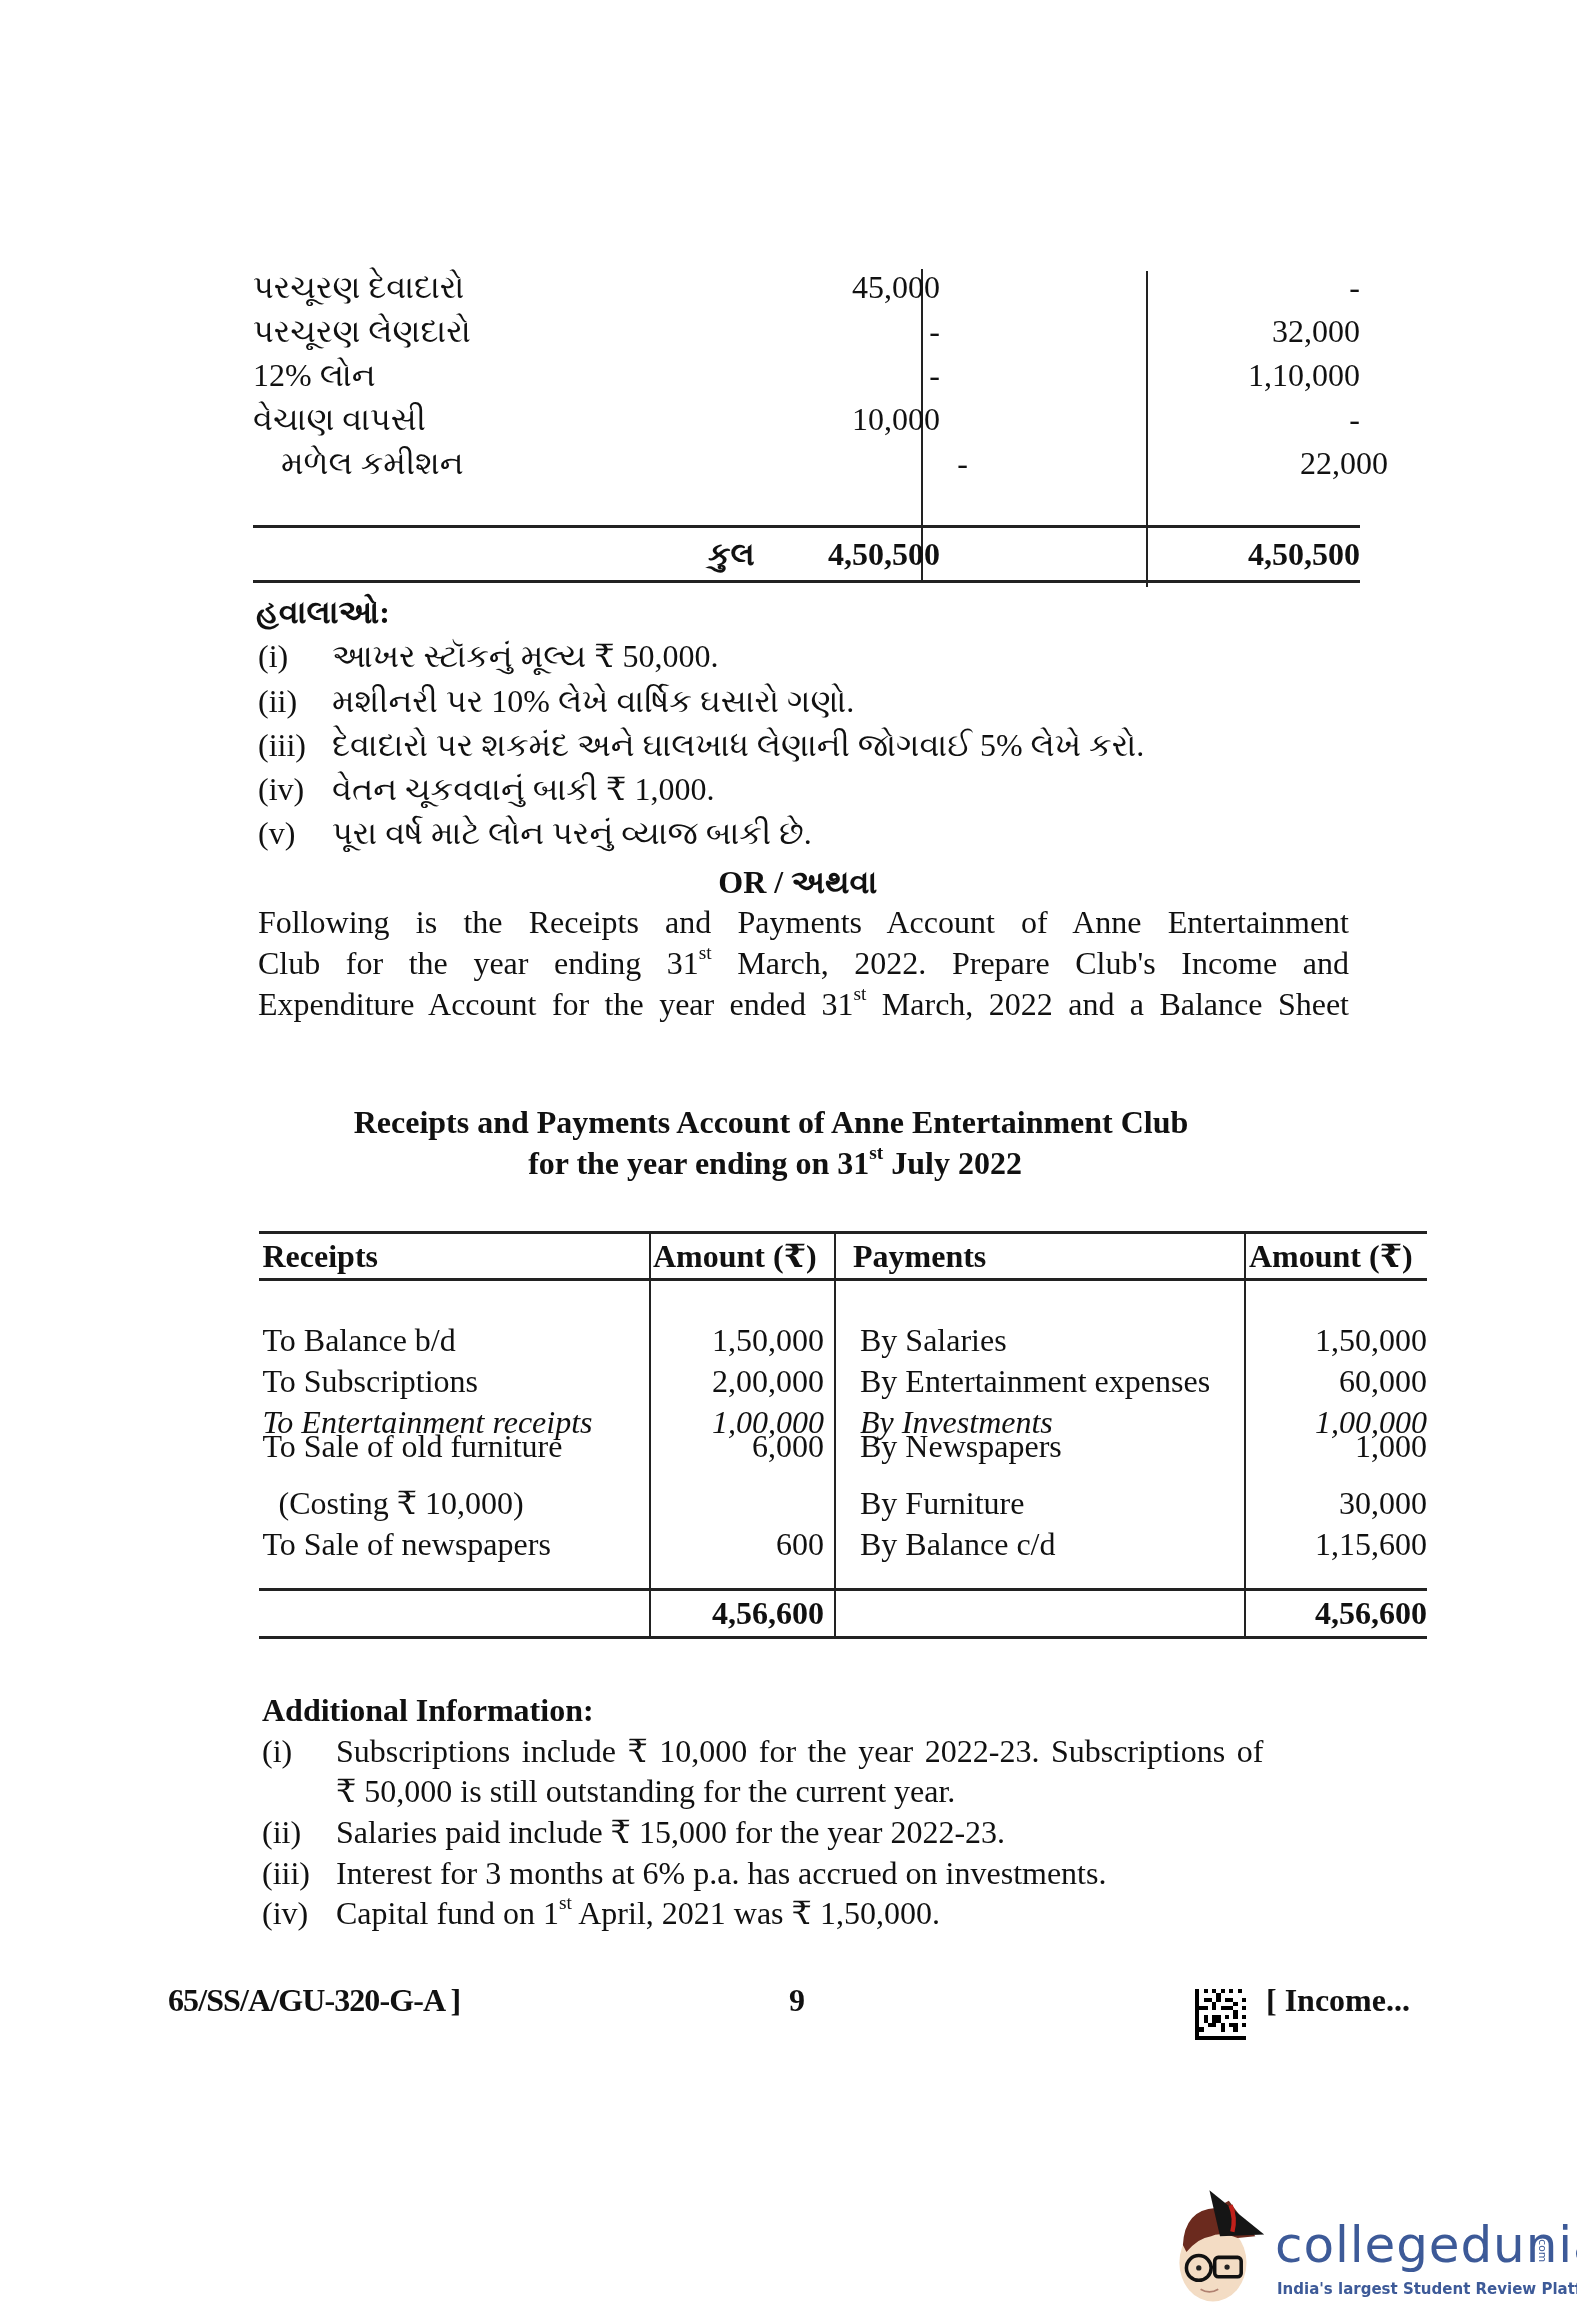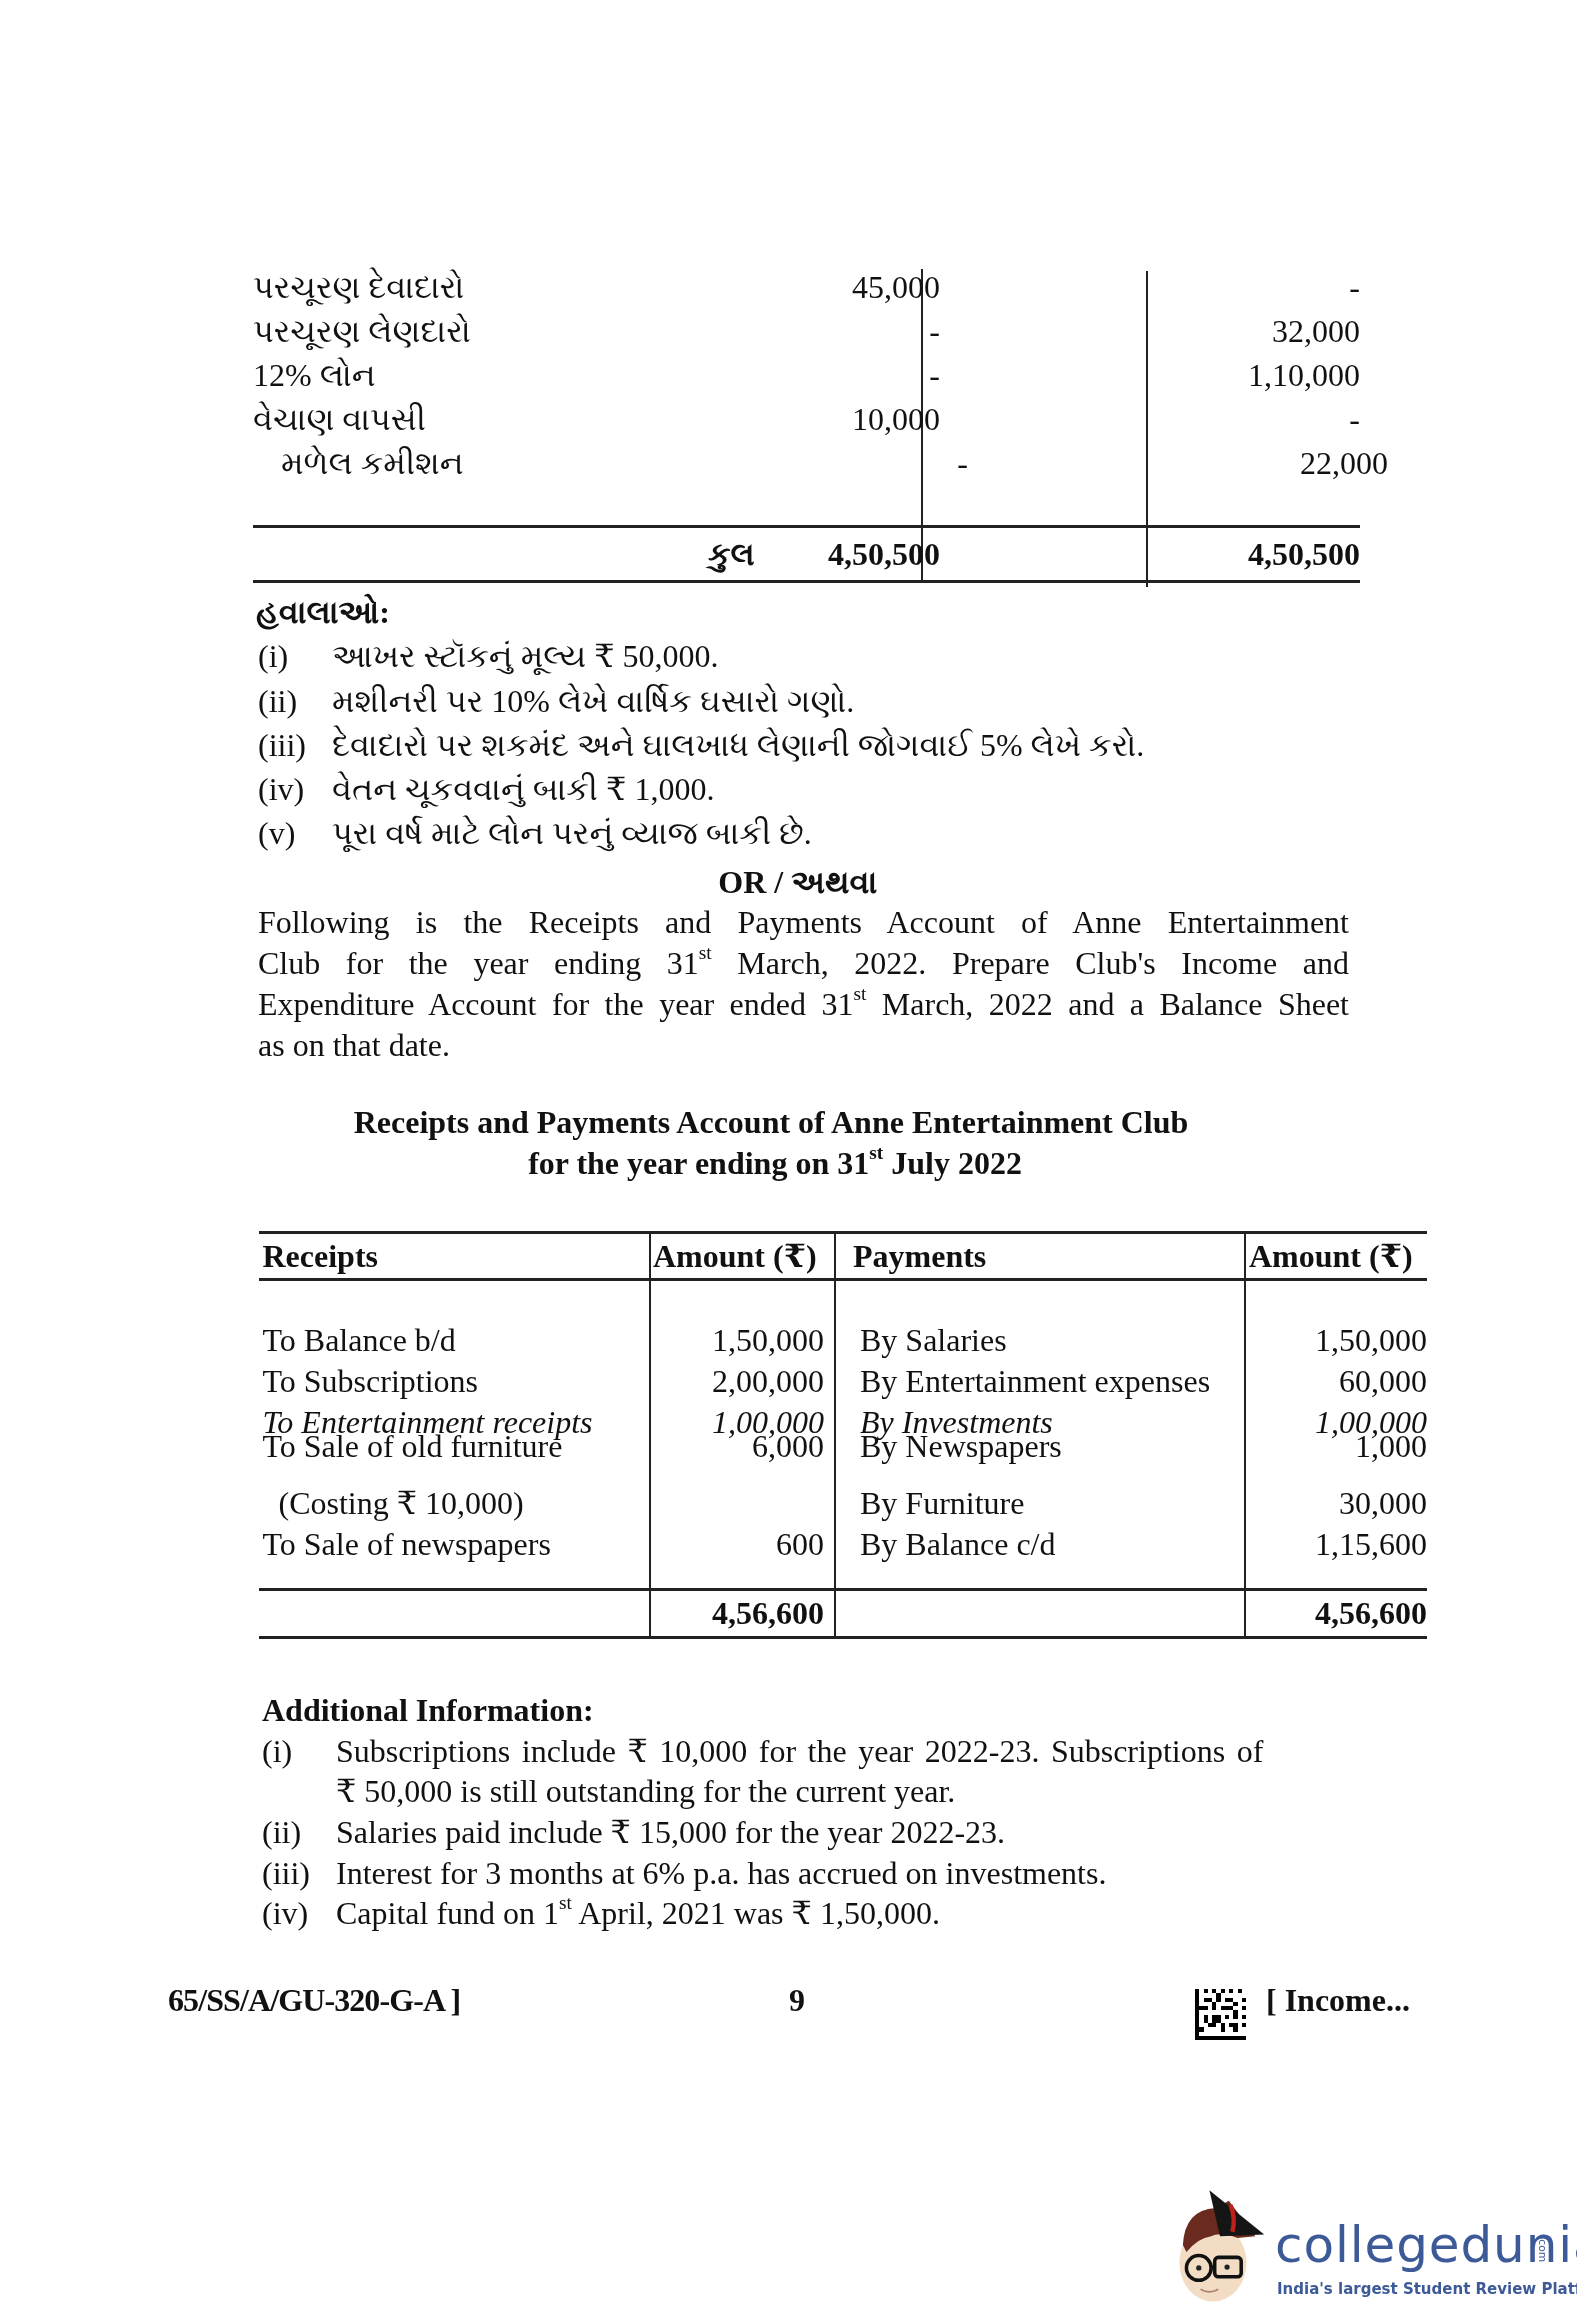--- a/index.html
+++ b/index.html
@@ -97,21 +97,20 @@
   <span class="num">(v)</span>
   <span class="body">પૂરા વર્ષ માટે લોન પરનું વ્યાજ બાકી છે.</span>
 </div>
 
 <div class="abs txt bold" style="left:0; width:1578px; text-align:center; top:860px; padding-left:17.7px; box-sizing:border-box;">OR / અથવા</div>
 
 <div class="abs" style="left:258px; top:902px; width:1091px; font-size:32px; line-height:41px;">
   <div class="justify">Following is the Receipts and Payments Account of Anne Entertainment</div>
   <div class="justify"><span>Club for the year ending 31</span><sup>st</sup><span> March, 2022. Prepare Club's Income and</span></div>
   <div class="justify"><span>Expenditure Account for the year ended 31</span><sup>st</sup><span> March, 2022 and a Balance Sheet</span></div>
-  <div>as on that date.</div>
 </div>
 
 <div class="abs bold" style="left:0; width:1578px; text-align:center; top:1102px; font-size:32px; line-height:41px; padding-left:0;">
   <div style="padding-right:36px;">Receipts and Payments Account of Anne Entertainment Club</div>
   <div style="padding-right:28px;"><span>for the year ending on 31</span><sup>st</sup><span> July 2022</span></div>
 </div>
 
 <div id="rp" class="abs serif" style="left:259px; top:1231px; width:1168px; height:424px;">
   <div class="hline" style="left:0; top:0; width:1168px;"></div>
   <div class="vline" style="left:390px; top:0; height:407px;"></div>

